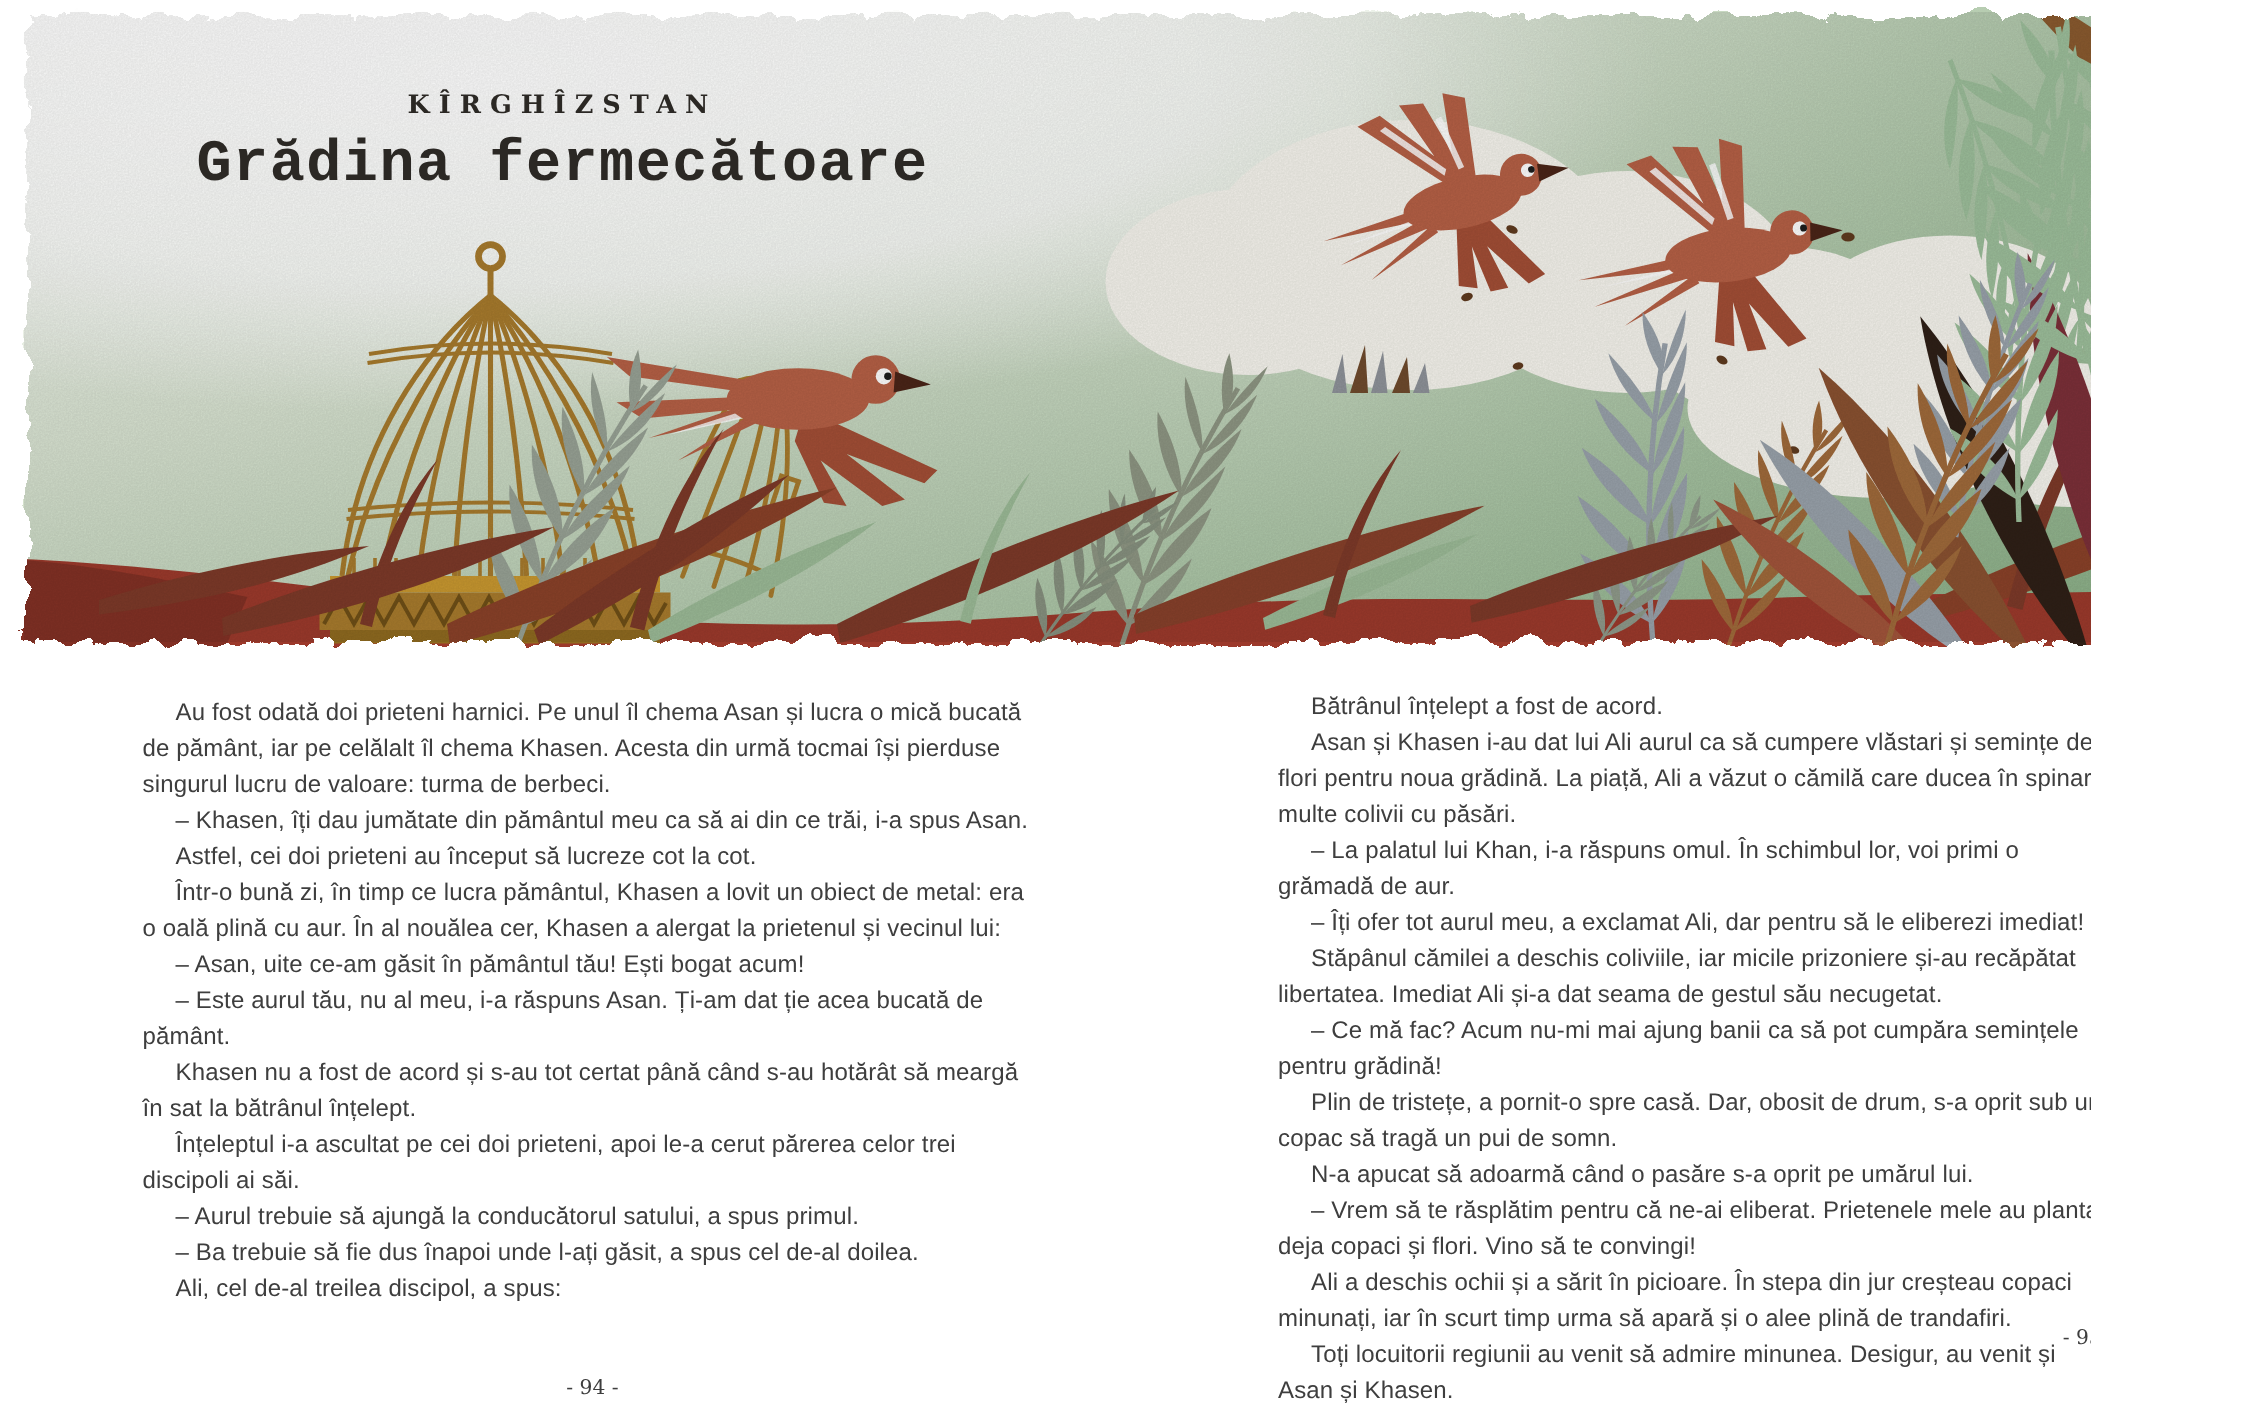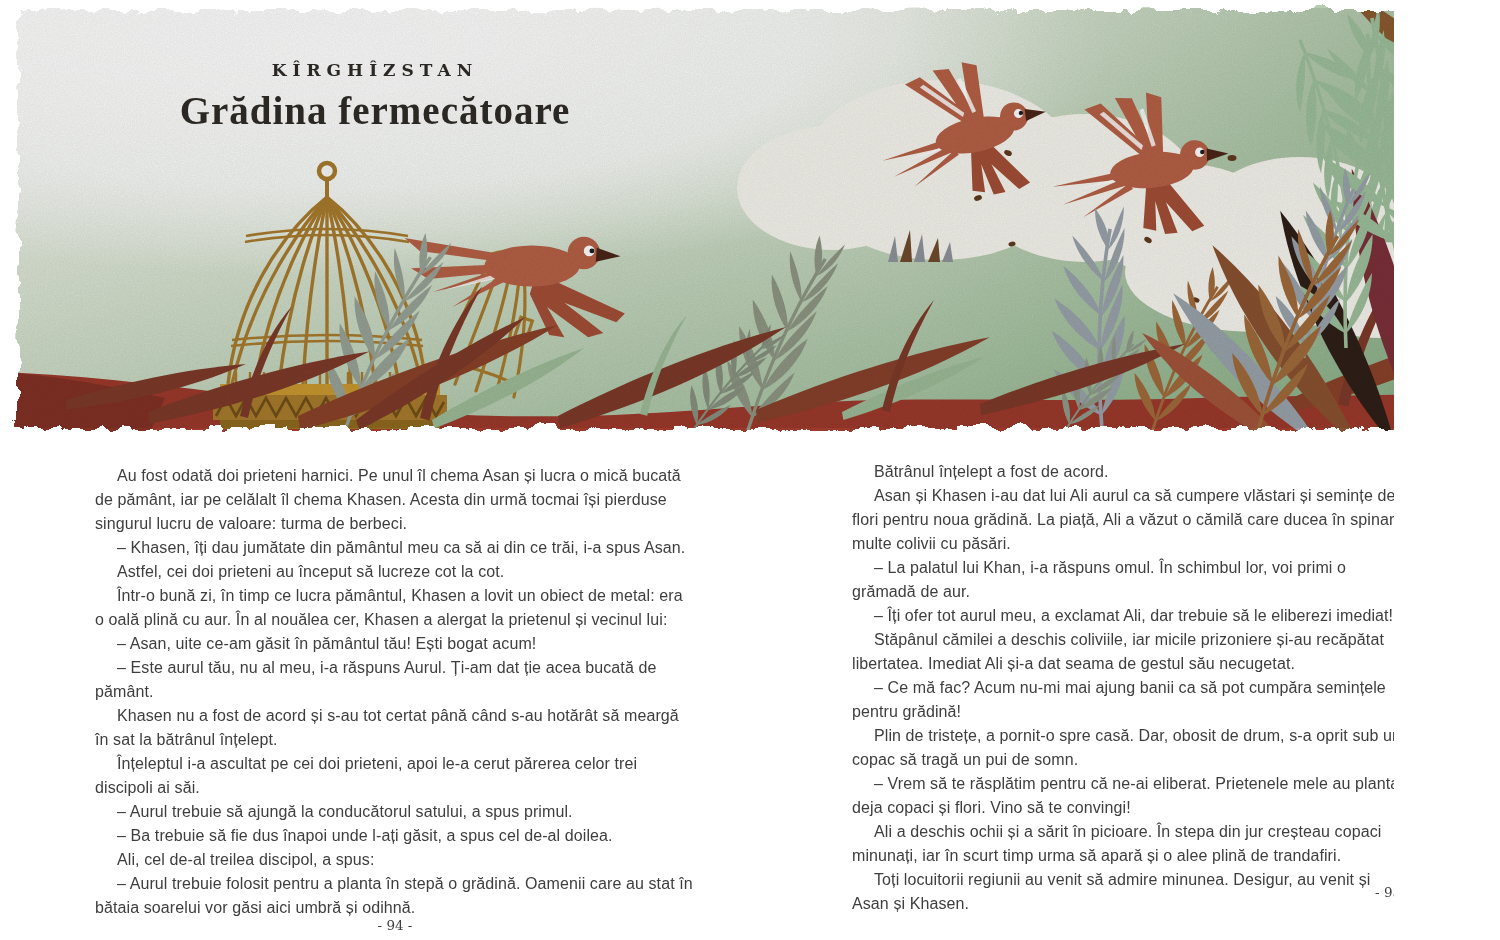--- a/index.html
+++ b/index.html
@@ -15,21 +15,21 @@
   .c-birdDark{fill:var(--bird-dark,#a34e35);}
   .c-beak{fill:var(--beak,#4a2417);}
   .c-cloud{fill:var(--cloud,#f7f5ee);}
   .c-seed{fill:var(--seed,#5f3a1e);}
   .c-ground{fill:var(--ground-red,#9c392b);}
   
   .titleBlock{position:absolute;left:75px;top:60px;width:600px;text-align:center;
               color:var(--title-ink,#2b2824);}
   .country{font-family:"DejaVu Serif", serif;font-weight:700;font-size:17px;
            letter-spacing:6px;margin:0;}
-  .storyTitle{font-family:Liberation Serif, serif;font-weight:700;font-size:39px;
+  .storyTitle{font-family:Liberation Mono, monospace;font-weight:700;font-size:39px;
               letter-spacing:1px;margin:8px 0 0 0;}
   
   .col{position:absolute;color:var(--body-ink,#3e3e3e);}
   .col p{margin:0;text-indent:22px;font-size:16px;line-height:24px;letter-spacing:0.1px;}
   .col-left{left:95px;top:464px;width:600px;}
   .col-right{left:852px;top:460px;width:558px;}
   .pageNum{position:absolute;font-family:"DejaVu Serif", serif;font-size:13.5px;
            color:var(--body-ink,#3e3e3e);text-align:center;top:884px;}
   .pageNum-left{left:95px;width:600px;margin-top:33px;}
   .pageNum-right{left:852px;width:558px;text-align:right;}
@@ -278,36 +278,36 @@
     <div class="country">KÎRGHÎZSTAN</div>
     <div class="storyTitle">Grădina fermecătoare</div>
   </div>
 
   <div class="col col-left">
       <p>Au fost odată doi prieteni harnici. Pe unul îl chema Asan și lucra o mică bucată de pământ, iar pe celălalt îl chema Khasen. Acesta din urmă tocmai își pierduse singurul lucru de valoare: turma de berbeci.</p>
       <p>– Khasen, îți dau jumătate din pământul meu ca să ai din ce trăi, i-a spus Asan.</p>
       <p>Astfel, cei doi prieteni au început să lucreze cot la cot.</p>
       <p>Într-o bună zi, în timp ce lucra pământul, Khasen a lovit un obiect de metal: era o oală plină cu aur. În al nouălea cer, Khasen a alergat la prietenul și vecinul lui:</p>
       <p>– Asan, uite ce-am găsit în pământul tău! Ești bogat acum!</p>
-      <p>– Este aurul tău, nu al meu, i-a răspuns Aurul. Ți-am dat ție acea bucată de pământ.</p>
+      <p>– Este aurul tău, nu al meu, i-a răspuns Asan. Ți-am dat ție acea bucată de pământ.</p>
       <p>Khasen nu a fost de acord și s-au tot certat până când s-au hotărât să meargă în sat la bătrânul înțelept.</p>
       <p>Înțeleptul i-a ascultat pe cei doi prieteni, apoi le-a cerut părerea celor trei discipoli ai săi.</p>
       <p>– Aurul trebuie să ajungă la conducătorul satului, a spus primul.</p>
       <p>– Ba trebuie să fie dus înapoi unde l-ați găsit, a spus cel de-al doilea.</p>
       <p>Ali, cel de-al treilea discipol, a spus:</p>
-      <p>– Aurul trebuie folosit pentru a planta în stepă o grădină. Oamenii care au stat în bătaia soarelui vor găsi aici umbră și odihnă.</p>
     </div>
   <div class="col col-right">
       <p>Bătrânul înțelept a fost de acord.</p>
       <p>Asan și Khasen i-au dat lui Ali aurul ca să cumpere vlăstari și semințe de flori pentru noua grădină. La piață, Ali a văzut o cămilă care ducea în spinare multe colivii cu păsări.</p>
       <p>– La palatul lui Khan, i-a răspuns omul. În schimbul lor, voi primi o grămadă de aur.</p>
-      <p>– Îți ofer tot aurul meu, a exclamat Ali, dar trebuie să le eliberezi imediat!</p>
+      <p>– Îți ofer tot aurul meu, a exclamat Ali, dar pentru să le eliberezi imediat!</p>
       <p>Stăpânul cămilei a deschis coliviile, iar micile prizoniere și-au recăpătat libertatea. Imediat Ali și-a dat seama de gestul său necugetat.</p>
       <p>– Ce mă fac? Acum nu-mi mai ajung banii ca să pot cumpăra semințele pentru grădină!</p>
       <p>Plin de tristețe, a pornit-o spre casă. Dar, obosit de drum, s-a oprit sub un copac să tragă un pui de somn.</p>
+      <p>N-a apucat să adoarmă când o pasăre s-a oprit pe umărul lui.</p>
       <p>– Vrem să te răsplătim pentru că ne-ai eliberat. Prietenele mele au plantat deja copaci și flori. Vino să te convingi!</p>
       <p>Ali a deschis ochii și a sărit în picioare. În stepa din jur creșteau copaci minunați, iar în scurt timp urma să apară și o alee plină de trandafiri.</p>
       <p>Toți locuitorii regiunii au venit să admire minunea. Desigur, au venit și Asan și Khasen.</p>
     </div>
 
   <div class="pageNum pageNum-left">- 94 -</div>
   <div class="pageNum pageNum-right">- 95 -</div>
 
 </div>
 

